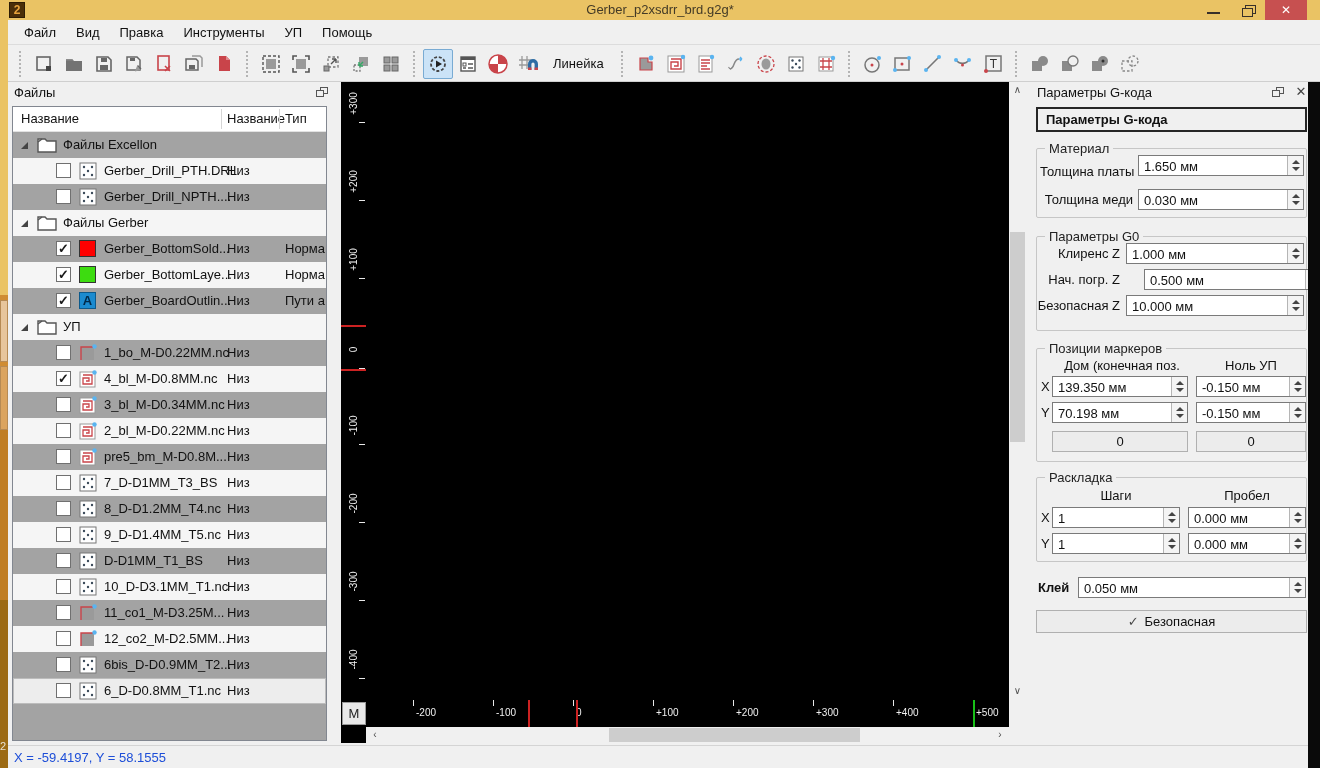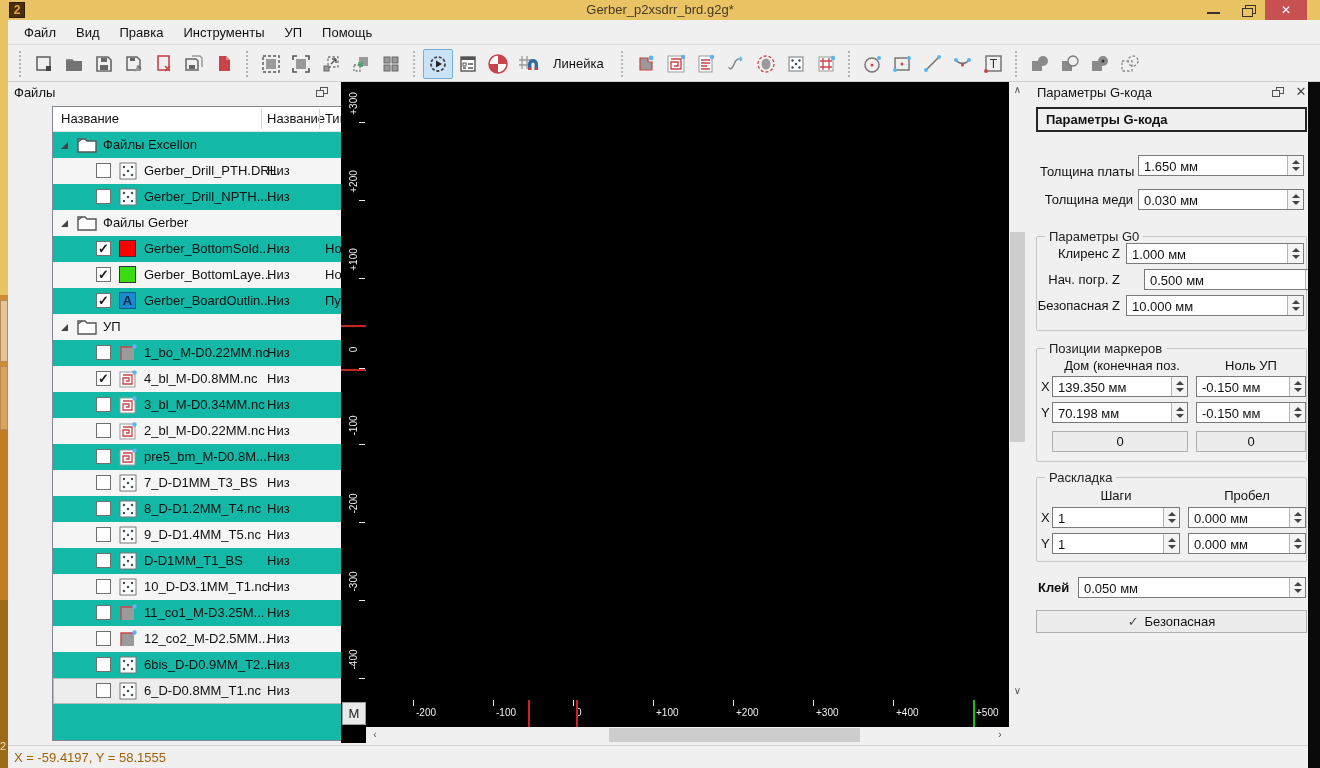--- a/index.html
+++ b/index.html
@@ -40,21 +40,21 @@
   .tb-text-btn { height:26px; padding:0 10px; display:flex; align-items:center; color:#111; }
 
   
   #files-panel-header { position:absolute; left:8px; top:82px; width:323px; height:22px; background:#f0f0f0; }
   #files-panel-title { position:absolute; left:6px; top:3px; color:#111; }
   .float-icon { position:absolute; width:13px; height:12px; }
   .float-icon .a { position:absolute; left:4px; top:0; width:8px; height:7px; border:1px solid #555; }
   .float-icon .b { position:absolute; left:0; top:3px; width:8px; height:7px; border:1px solid #555; background:#f0f0f0; }
   #files-float { left:316px; top:87px; }
 
-  #file-tree { position:absolute; left:12px; top:106px; width:315px; height:635px; background:#14b8a6; border:1px solid #828790; overflow:hidden;margin-left:40px; }
+  #file-tree { position:absolute; left:12px; top:106px; width:315px; height:635px; background:#a3a3a3; border:1px solid #828790; overflow:hidden; }
   #tree-header { position:relative; height:25px; border-bottom:1px solid #e2e2e2; background:#fff; }
   .th { position:absolute; top:4px; color:#111; }
   .th-sep { position:absolute; top:2px; width:1px; height:20px; background:#d5d5d5; }
   #tree-rows { position:relative; }
   .trow { position:relative; height:26px; }
   .trow.alt { background:#f5f5f5; }
   .trow.sel { background:#ededed; outline:1px solid #bcbcbc; outline-offset:-1px; }
   .expander { position:absolute; left:8px; top:10px; width:0; height:0; border-bottom:7px solid #444; border-left:7px solid transparent; }
   .ficon { position:absolute; left:24px; top:4px; }
   .flabel { position:absolute; left:50px; top:5px; color:#111;text-align:right; }
@@ -113,21 +113,21 @@
   .spin .up { top:4px; border-left:4px solid transparent; border-right:4px solid transparent; border-bottom:4px solid #444; }
   .spin .dn { bottom:4px; border-left:4px solid transparent; border-right:4px solid transparent; border-top:4px solid #444; }
   .col-hdr { position:absolute; top:2px; color:#111; text-align:center; }
   .btn { position:absolute; background:#ececec; border:1px solid #b0b0b0; text-align:center; color:#111; }
   #glue-label { position:absolute; left:1038px; top:580px; font-weight:bold; color:#111; }
   #apply-btn { left:1036px; top:610px; width:271px; height:23px; line-height:21px; }
   .checkmark { color:#4a4a4a; margin-right:6px; }
 
   
   #statusbar { position:absolute; left:8px; top:745px; width:1300px; height:23px; background:#f0f0f0; border-top:1px solid #d4d4d4; }
-  #status-coords { position:absolute; left:6px; top:4px; color:#a16207; }
+  #status-coords { position:absolute; left:6px; top:4px; color:#1d4ed8; }
 </style>
 </head>
 <body>
 
 <div id="app">
 
   <div id="desktop-strip">
     <div class="desk-block1"></div>
     <div class="desk-block2"></div>
     <div class="desk-num">2</div>
@@ -724,20 +724,23 @@
     <span id="gcode-title">Параметры G-кода</span>
   </div>
   <span class="float-icon" id="gcode-float">
       <span class="a"></span>
       <span class="b"></span>
     </span>
   <span id="gcode-close">✕</span>
 
   <div id="gcode-tab">Параметры G-кода</div>
 
+  <fieldset class="grp" id="grp-material">
+    <legend>Материал</legend>
+  </fieldset>
   <span class="flab r" style="left:1040px; top:164px; width:93px;">Толщина платы</span>
   <div class="spin" style="left:1138px; top:155px; width:166px;">
     <span class="val">1.650 мм</span>
     <span class="btns">
         <span class="up"></span>
         <span class="dn"></span>
       </span>
   </div>
   <span class="flab r" style="left:1040px; top:192px; width:93px;">Толщина меди</span>
   <div class="spin" style="left:1138px; top:189px; width:166px;">

